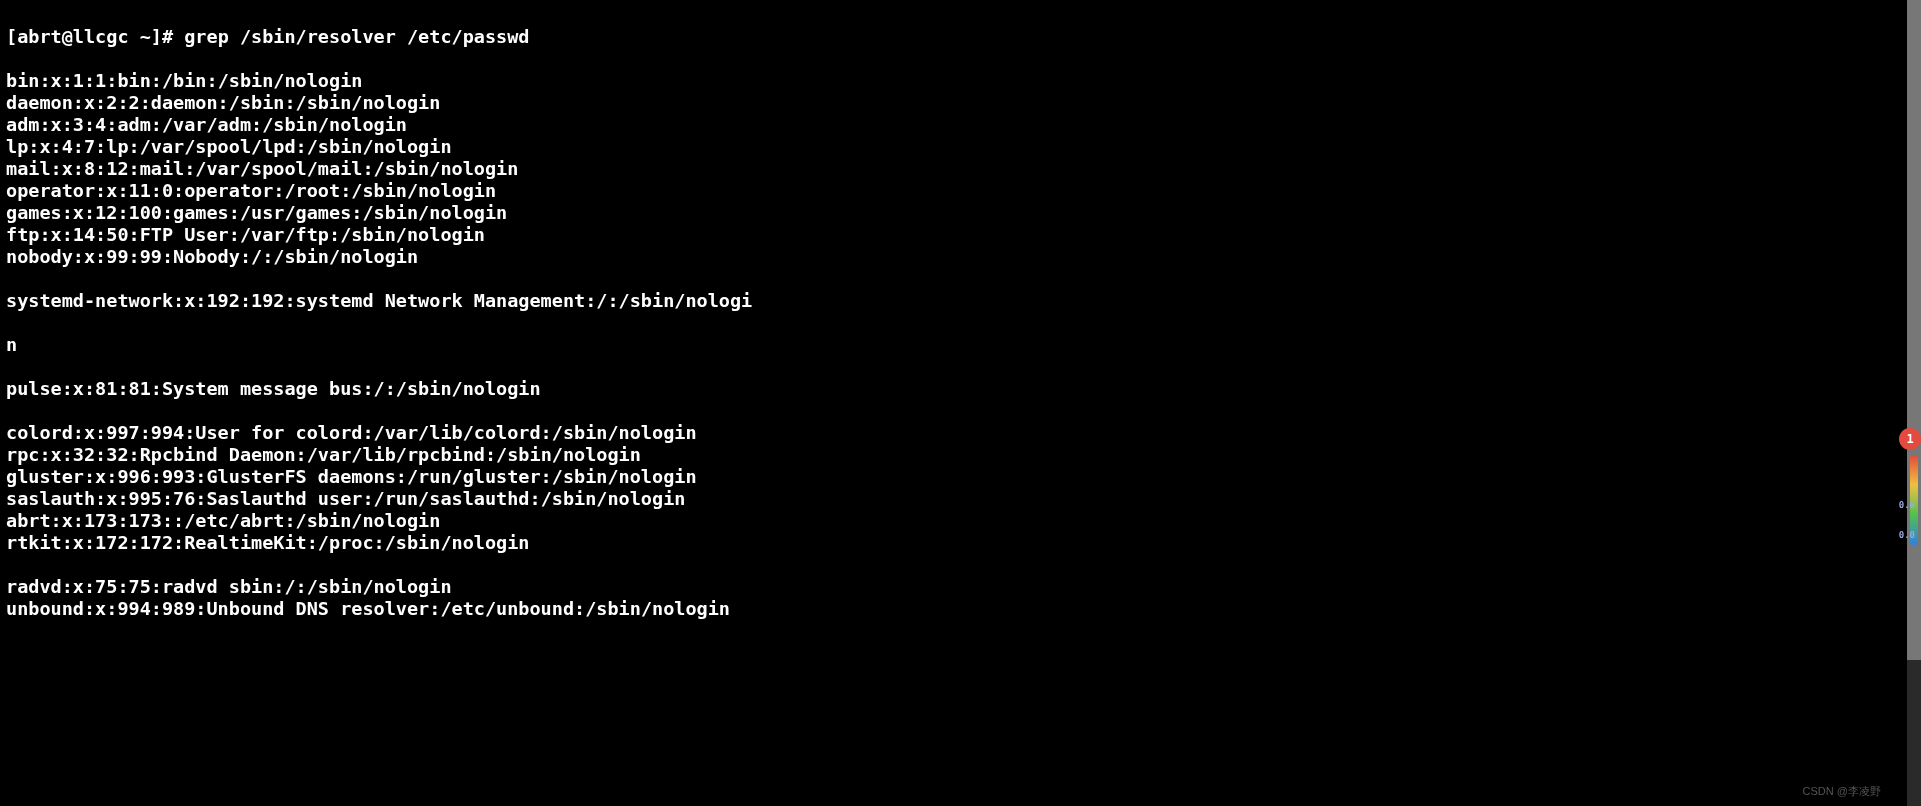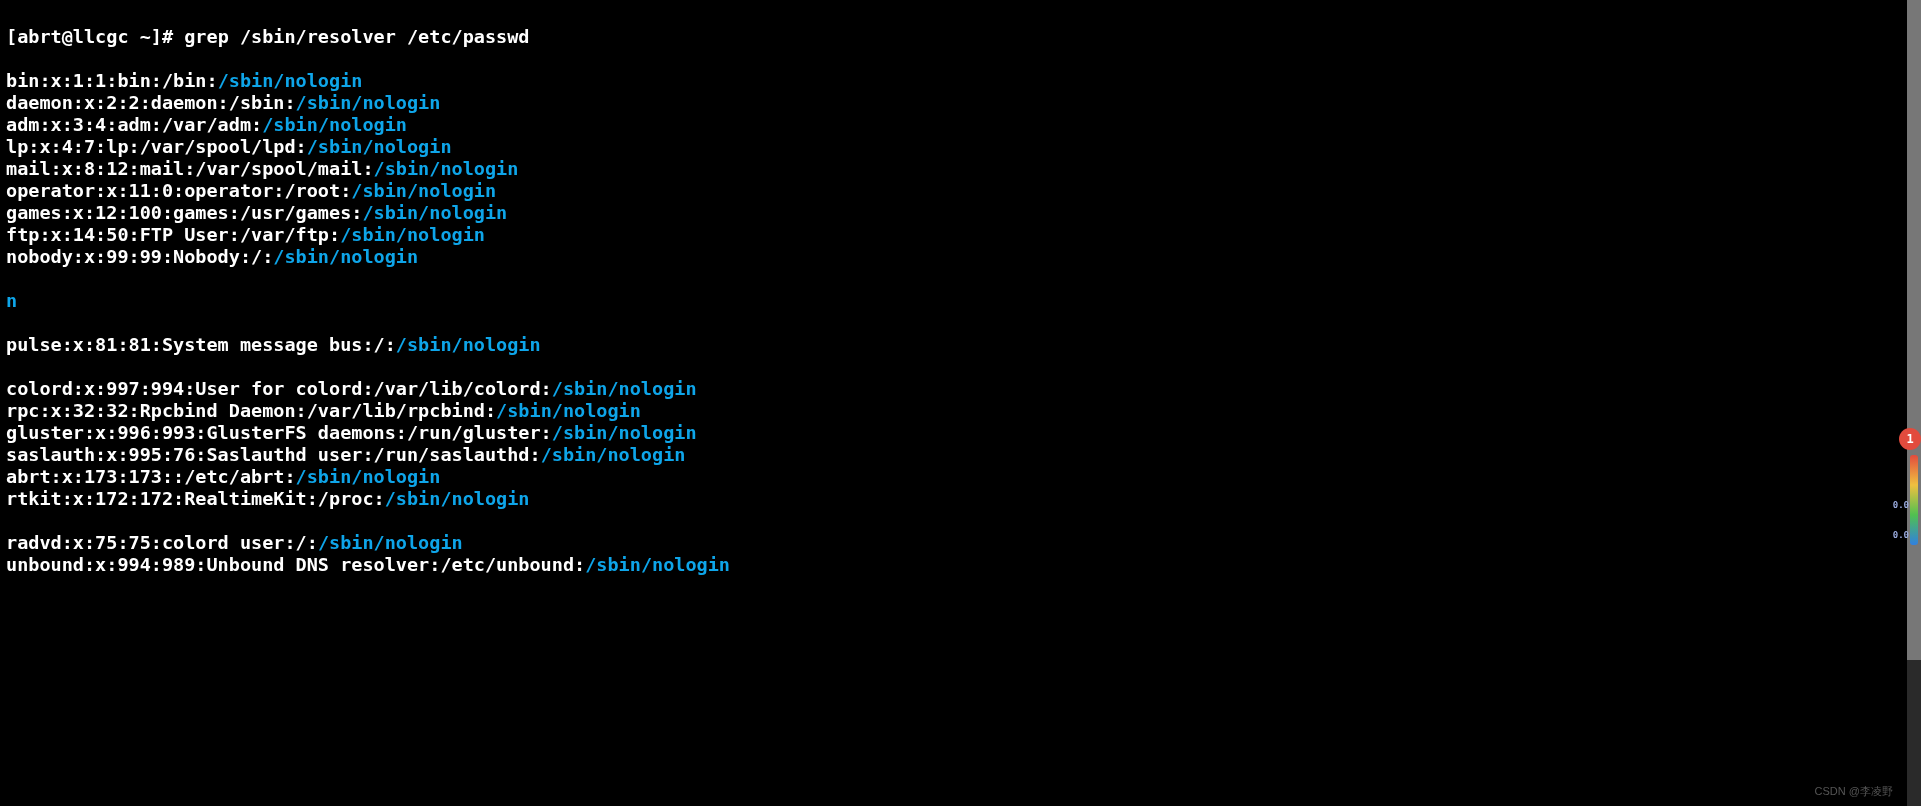--- a/index.html
+++ b/index.html
@@ -1,35 +1,36 @@
 <!DOCTYPE html>
 <html><head>
 <meta charset="utf-8">
 <style>
   html,body{margin:0;padding:0;background:#000;color:#fff;font-family:"DejaVu Sans Mono","Courier New",monospace;font-size:18.5px;line-height:22px;font-weight:bold;width:1921px;height:806px;overflow:hidden;}
   .term{padding:4px 6px;white-space:pre;}
-  .hl{color:#0ea5e9;}
+  .hl{color:#ffffff;}
   .line span{letter-spacing:0px;}
   .scrolltrack{position:absolute;right:0;top:0;width:14px;height:806px;background:#2a2a2a;}
   .scrollthumb{position:absolute;right:0;top:0;width:14px;height:660px;background:#777;}
   .badge{position:absolute;right:0;top:428px;width:22px;height:22px;border-radius:11px;background:#e24b3d;color:#fff;font-size:12px;font-weight:bold;display:flex;align-items:center;justify-content:center;}
   .gradbar{position:absolute;right:3px;top:455px;width:8px;height:90px;background:linear-gradient(#e24b3d,#f0c040,#50c050,#3080e0);border-radius:3px;}
-  .tiny{position:absolute;right:12px;font-size:9px;color:#9ad;line-height:10px;text-align:right;}
-  .watermark{position:absolute;right:28px;bottom:4px;font-size:11px;color:#555;font-weight:normal;font-family:sans-serif;}
+  .tiny{position:absolute;right:6px;font-size:9px;color:#9ad;line-height:10px;text-align:right;}
+  .watermark{position:absolute;right:40px;bottom:4px;font-size:11px;color:#555;font-weight:normal;font-family:sans-serif;}
 </style>
 </head>
 <body>
 
 <div class="term">
 <div class="line"><span>[abrt@llcgc ~]# </span><span>grep /sbin/resolver /etc/passwd</span></div>
 <div id="block1"><div class="line"><span>bin:x:1:1:bin:/bin:</span><span class="hl">/sbin/nologin</span></div><div class="line"><span>daemon:x:2:2:daemon:/sbin:</span><span class="hl">/sbin/nologin</span></div><div class="line"><span>adm:x:3:4:adm:/var/adm:</span><span class="hl">/sbin/nologin</span></div><div class="line"><span>lp:x:4:7:lp:/var/spool/lpd:</span><span class="hl">/sbin/nologin</span></div><div class="line"><span>mail:x:8:12:mail:/var/spool/mail:</span><span class="hl">/sbin/nologin</span></div><div class="line"><span>operator:x:11:0:operator:/root:</span><span class="hl">/sbin/nologin</span></div><div class="line"><span>games:x:12:100:games:/usr/games:</span><span class="hl">/sbin/nologin</span></div><div class="line"><span>ftp:x:14:50:FTP User:/var/ftp:</span><span class="hl">/sbin/nologin</span></div><div class="line"><span>nobody:x:99:99:Nobody:/:</span><span class="hl">/sbin/nologin</span></div></div>
+<div class="line"><span>systemd-network:x:192:192:systemd Network Management:/:</span><span class="hl">/sbin/nologi</span></div>
 <div class="line"><span class="hl">n</span></div>
 <div id="block2"><div class="line"><span>pulse:x:81:81:System message bus:/:</span><span class="hl">/sbin/nologin</span></div></div>
 <div id="block3"><div class="line"><span>colord:x:997:994:User for colord:/var/lib/colord:</span><span class="hl">/sbin/nologin</span></div><div class="line"><span>rpc:x:32:32:Rpcbind Daemon:/var/lib/rpcbind:</span><span class="hl">/sbin/nologin</span></div><div class="line"><span>gluster:x:996:993:GlusterFS daemons:/run/gluster:</span><span class="hl">/sbin/nologin</span></div><div class="line"><span>saslauth:x:995:76:Saslauthd user:/run/saslauthd:</span><span class="hl">/sbin/nologin</span></div><div class="line"><span>abrt:x:173:173::/etc/abrt:</span><span class="hl">/sbin/nologin</span></div><div class="line"><span>rtkit:x:172:172:RealtimeKit:/proc:</span><span class="hl">/sbin/nologin</span></div></div>
-<div id="block4"><div class="line"><span>radvd:x:75:75:colord user:/:</span><span class="hl">/sbin/nologin</span></div><div class="line"><span>unbound:x:994:989:Unbound DNS resolver:/etc/unbound:</span><span class="hl">/sbin/nologin</span></div></div>
+<div id="block4"><div class="line"><span>radvd:x:75:75:radvd sbin:/:</span><span class="hl">/sbin/nologin</span></div><div class="line"><span>unbound:x:994:989:Unbound DNS resolver:/etc/unbound:</span><span class="hl">/sbin/nologin</span></div></div>
 
 </div>
 
 <div class="scrolltrack">
   <div class="scrollthumb"></div>
 </div>
 <div class="badge">1</div>
 <div class="gradbar"></div>
 <div class="tiny" style="top:500px">0.0</div>
 <div class="tiny" style="top:530px">0.0</div>

